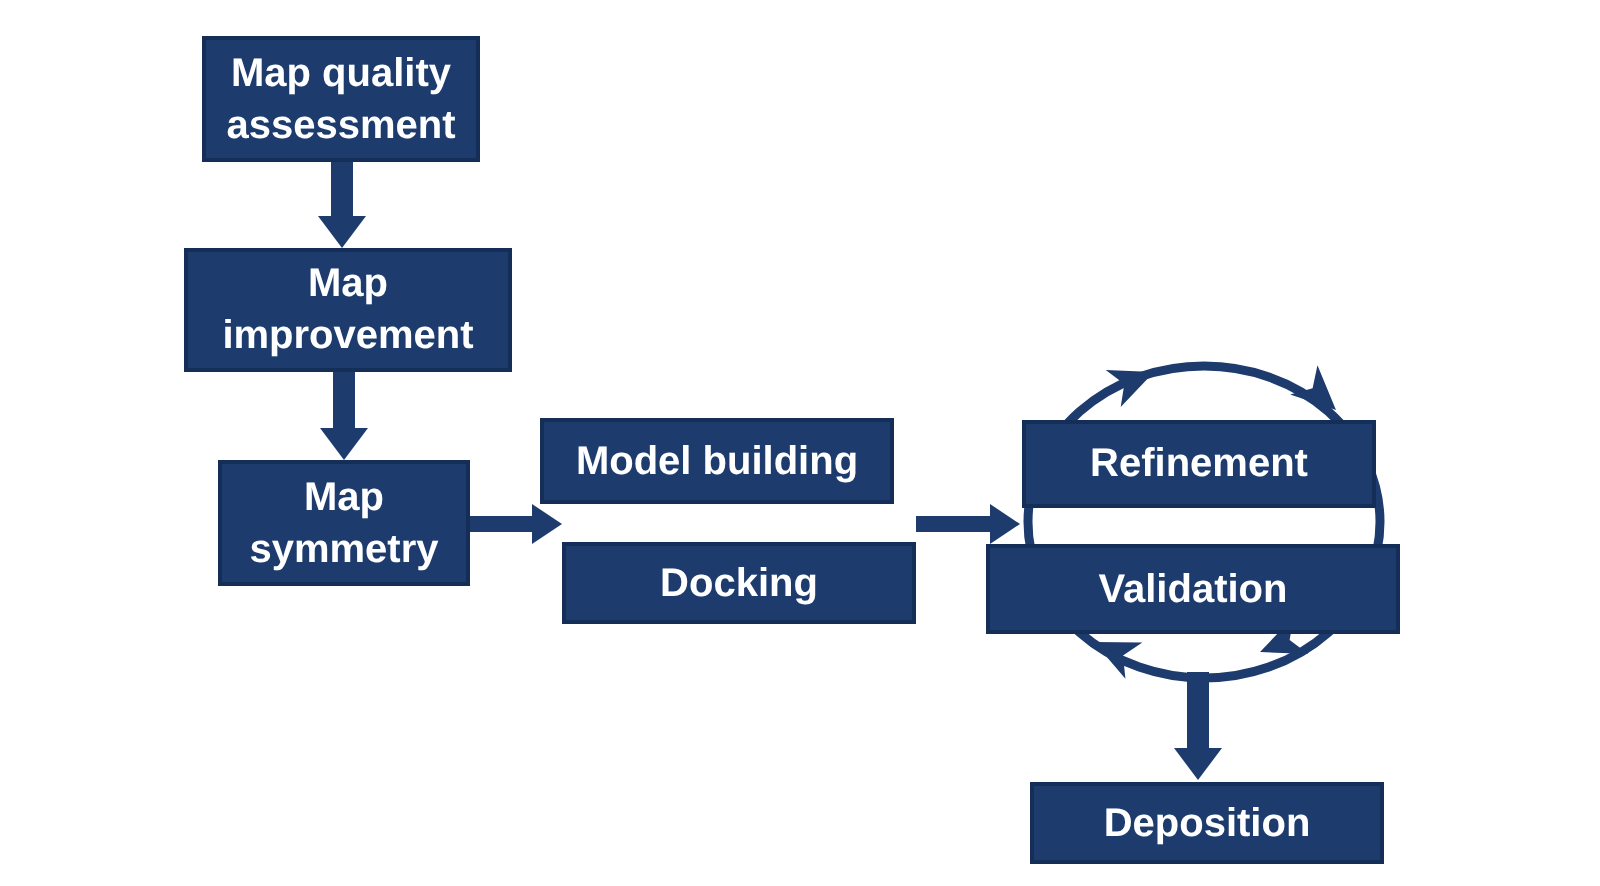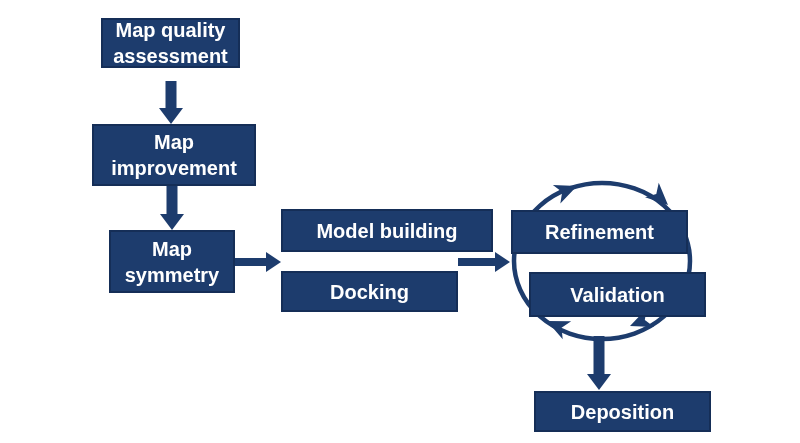--- a/index.html
+++ b/index.html
@@ -30,28 +30,28 @@
     color: #ffffff;
     display: flex;
     align-items: center;
     justify-content: center;
     text-align: center;
     font-weight: bold;
     font-size: 20px;
     line-height: 26px;
     white-space: pre-line;
   }
-  .b1 { left: 101px; top: 18px;  width: 139px; height: 50px; }
+  .b1 { left: 101px; top: 18px;  width: 139px; height: 63px; }
   .b2 { left: 92px;  top: 124px; width: 164px; height: 62px; }
   .b3 { left: 109px; top: 230px; width: 126px; height: 63px; }
-  .b4 { left: 281px; top: 209px; width: 212px; height: 43px; }
+  .b4 { left: 270px; top: 209px; width: 177px; height: 43px; }
   .b5 { left: 281px; top: 271px; width: 177px; height: 41px; }
   .b6 { left: 511px; top: 210px; width: 177px; height: 44px; }
-  .b7 { left: 529px; top: 272px; width: 177px; height: 45px; }
-  .b8 { left: 534px; top: 391px; width: 177px; height: 41px; }
+  .b7 { left: 493px; top: 272px; width: 207px; height: 45px; }
+  .b8 { left: 515px; top: 391px; width: 177px; height: 41px; }
 </style>
 </head>
 <body>
 
 <div class="canvas">
 
   <svg class="connector-layer" width="800" height="443" viewBox="0 0 800 443" xmlns="http://www.w3.org/2000/svg">
     <g fill="#1d3c6d" stroke="none">
 
       <ellipse cx="602" cy="261" rx="88" ry="78" fill="none" stroke="#1d3c6d" stroke-width="4.5"></ellipse>

